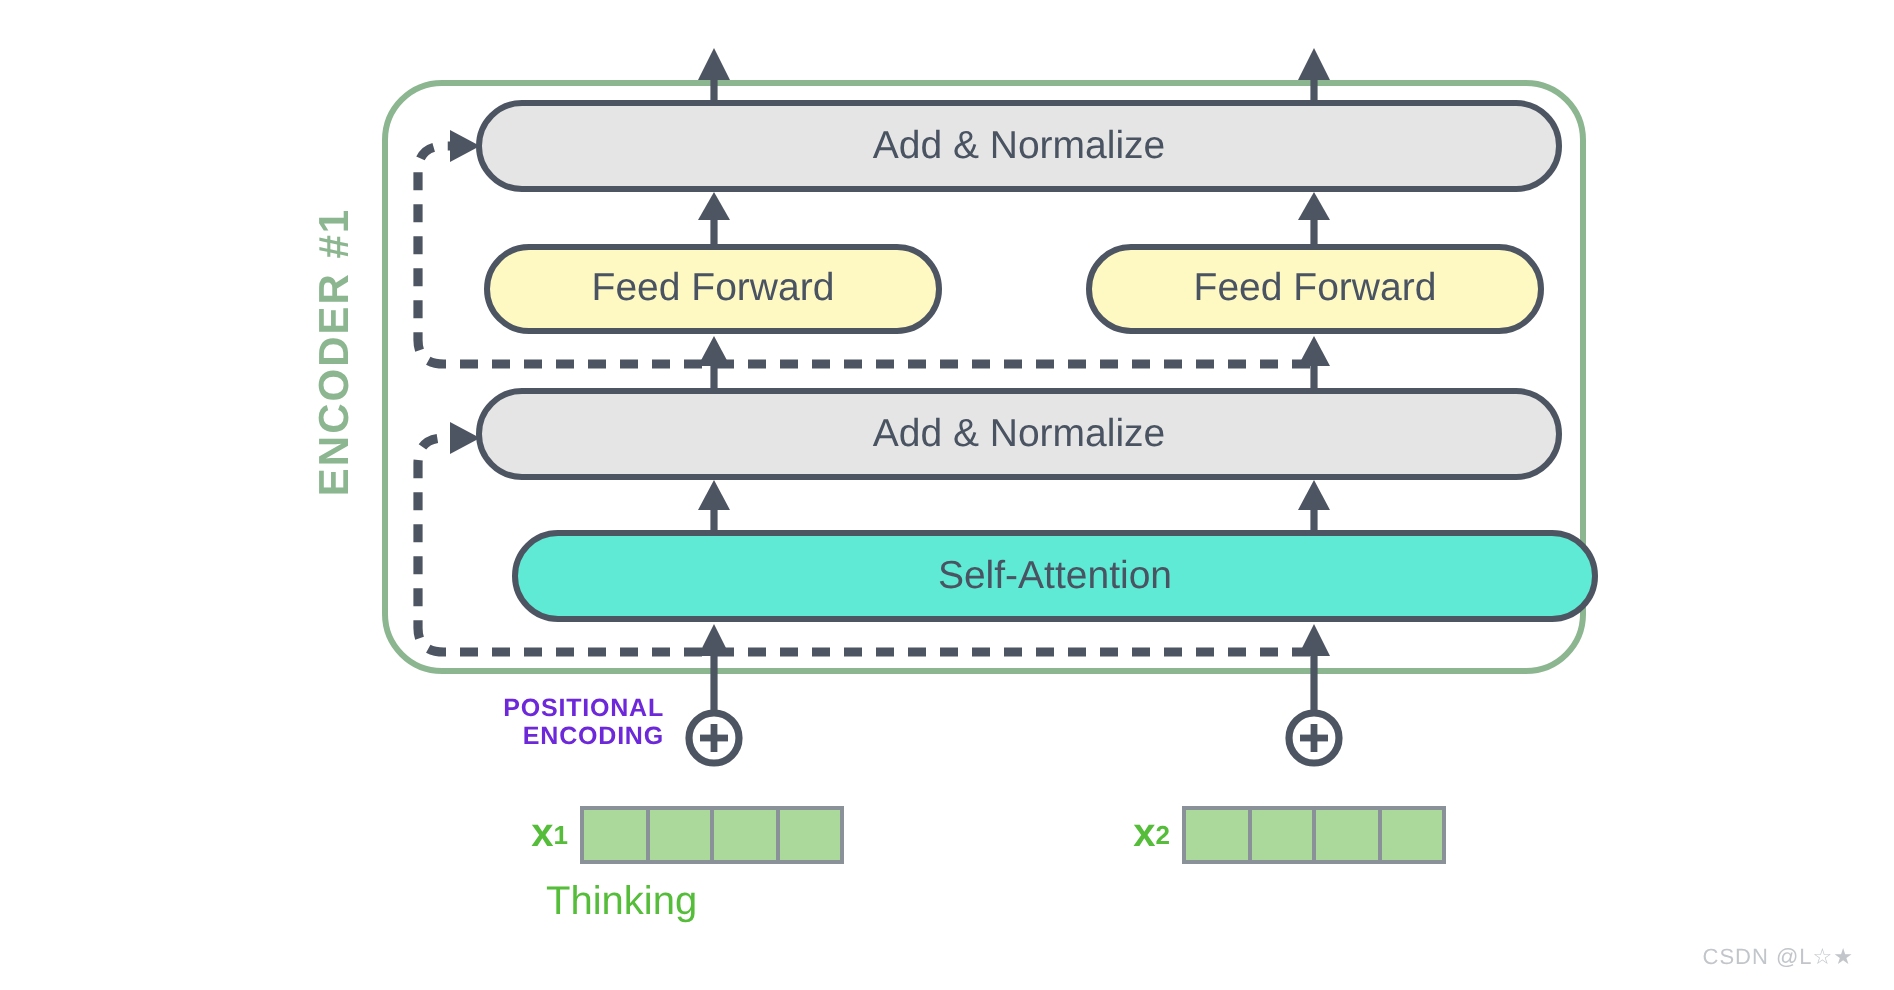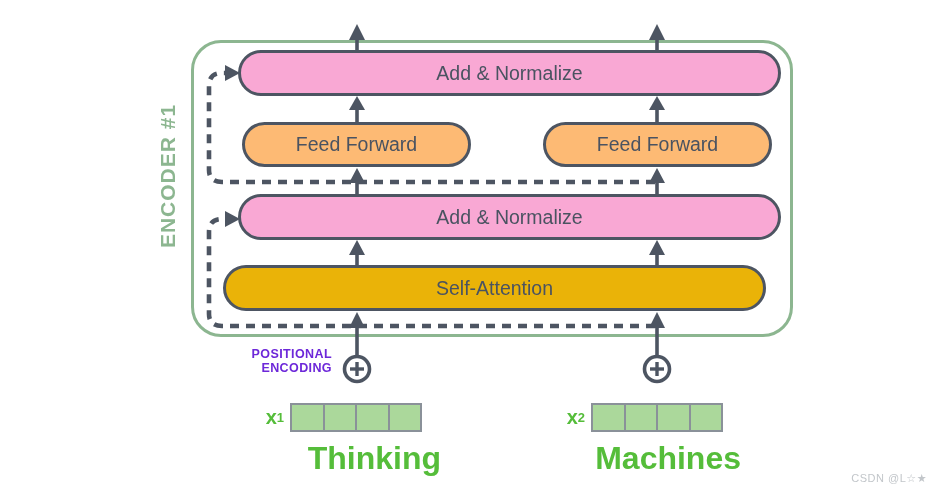--- a/index.html
+++ b/index.html
@@ -17,42 +17,42 @@
     color:#8cb690;font-size:21px;font-weight:bold;letter-spacing:1px;
     text-align:center;line-height:26px;white-space:nowrap;
   }
   .overlay{position:absolute;left:0;top:0;z-index:2;}
   .box{
     position:absolute;box-sizing:border-box;z-index:3;
     border:3.5px solid #4d5562;border-radius:24px;
     display:flex;align-items:center;justify-content:center;
     color:#4a5361;font-size:19.5px;
   }
-  .an{background:#f9a8d4;left:238px;width:543px;height:46px;}
-  .ff{background:#fdba74;width:229px;height:45px;top:122px;border-radius:23px;align-items:center;}
-  .sa{background:#eab308;left:223px;width:543px;height:46px;}
+  .an{background:#e5e5e5;left:238px;width:543px;height:46px;}
+  .ff{background:#fef9c3;width:229px;height:45px;top:122px;border-radius:23px;align-items:center;}
+  .sa{background:#5eead4;left:256px;width:543px;height:46px;}
   .pos-enc{
     position:absolute;left:222px;top:348px;width:110px;text-align:right;
     color:#6d28d9;font-size:12.5px;font-weight:bold;letter-spacing:0.4px;line-height:13.5px;
   }
   .vec-label{
     position:absolute;top:403px;width:34px;height:29px;
     display:flex;align-items:center;justify-content:flex-end;
     color:#55bd3a;font-weight:bold;font-size:20px;
   }
   .vec-label sub{font-size:13px;line-height:0;}
   .vector{
     position:absolute;top:403px;width:132px;height:29px;box-sizing:border-box;
     border:2px solid #8a9199;display:flex;
   }
   .vector .cell{flex:1;background:#abd89b;border-right:2px solid #8a9199;}
   .vector .cell:last-child{border-right:none;}
   .word{
-    position:absolute;top:440px;width:168px;text-align:right;
-    color:#55bd3a;font-size:32px;font-weight:bold;
+    position:absolute;top:440px;width:168px;text-align:left;
+    color:#55bd3a;font-size:20px;font-weight:normal;
   }
   .watermark{
     position:absolute;right:20px;top:472px;
     color:#c2c6ca;font-size:11px;letter-spacing:0.5px;
   }
 </style>
 </head>
 <body>
 
 <div class="canvas">
@@ -164,16 +164,15 @@
   <div class="vec-label" style="left:551px;">
     <span>x</span>
       <sub>2</sub>
   </div>
   <div class="vector" style="left:591px;">
       <div class="cell"></div>
       <div class="cell"></div>
       <div class="cell"></div>
       <div class="cell"></div>
     </div>
-  <div class="word" style="left:573px;">Machines</div>
 
   <div class="watermark">CSDN @L☆★</div>
 </div>
 
 </body></html>

